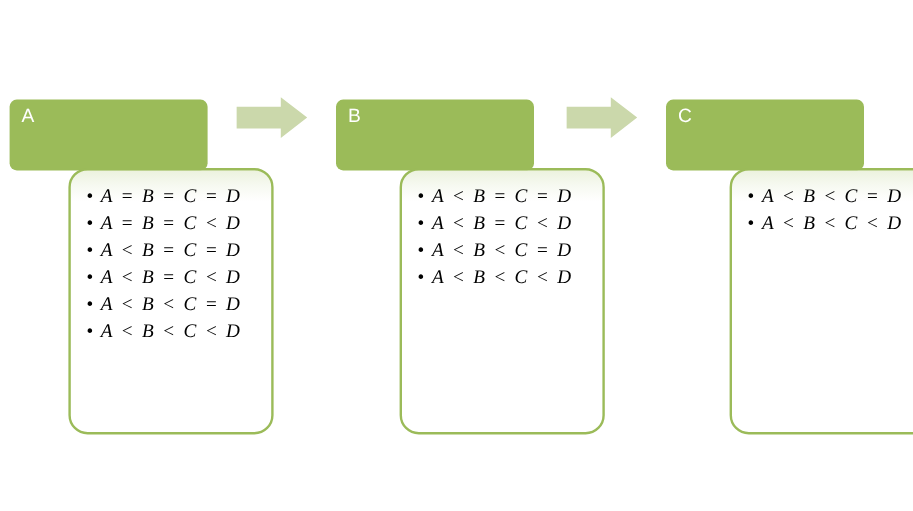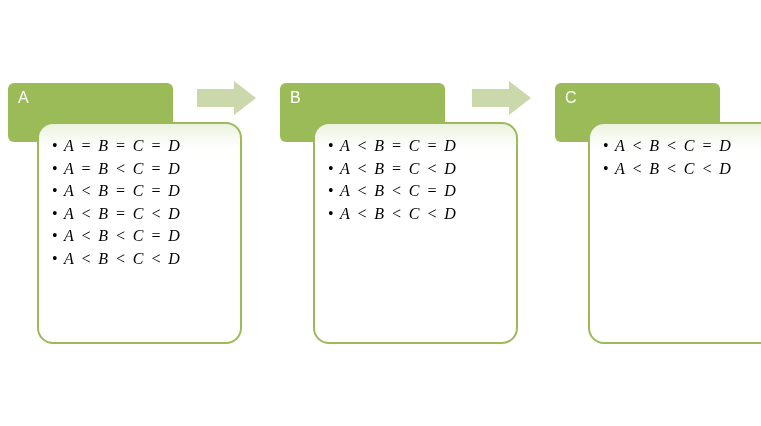--- a/index.html
+++ b/index.html
@@ -26,28 +26,29 @@
     position: absolute;
     left: 10px;
     top: 5px;
     color: #FFFFFF;
     font-size: 16px;
     line-height: 20px;
   }
 
   .stage-card {
     position: absolute;
-    top: 122px;
-    width: 205px;
+    top: 140px;
+    width: 171px;
     height: 222px;
     box-sizing: border-box;
     border: 2.5px solid #9BBB59;
     border-radius: 16px;
     background: linear-gradient(to bottom, #ECF2DE 0px, #F6F9F0 12px, #FFFFFF 26px);
     z-index: 2;
+    margin-left: 20px;
   }
 
   .orderings {
     list-style: none;
     margin: 11px 0 0 0;
     padding: 0 0 0 13px;
   }
   .orderings li {
     font-family: "Liberation Serif", serif;
     font-style: italic;
@@ -84,21 +85,21 @@
 <body>
 
 <div class="canvas">
 
   <div class="stage-header header-a">
     <span class="header-label">A</span>
   </div>
   <div class="stage-card card-a">
     <ul class="orderings">
       <li>A = B = C = D</li>
-      <li>A = B &lt; C = D</li>
+      <li>A = B = C &lt; D</li>
       <li>A &lt; B = C = D</li>
       <li>A &lt; B = C &lt; D</li>
       <li>A &lt; B &lt; C = D</li>
       <li>A &lt; B &lt; C &lt; D</li>
     </ul>
   </div>
 
   <svg class="arrow arrow-1" width="60" height="36" viewBox="0 0 60 36">
     <polygon points="0,9 37,9 37,1 59,18 37,35 37,27 0,27" fill="#CBD8AB"></polygon>
   </svg>

